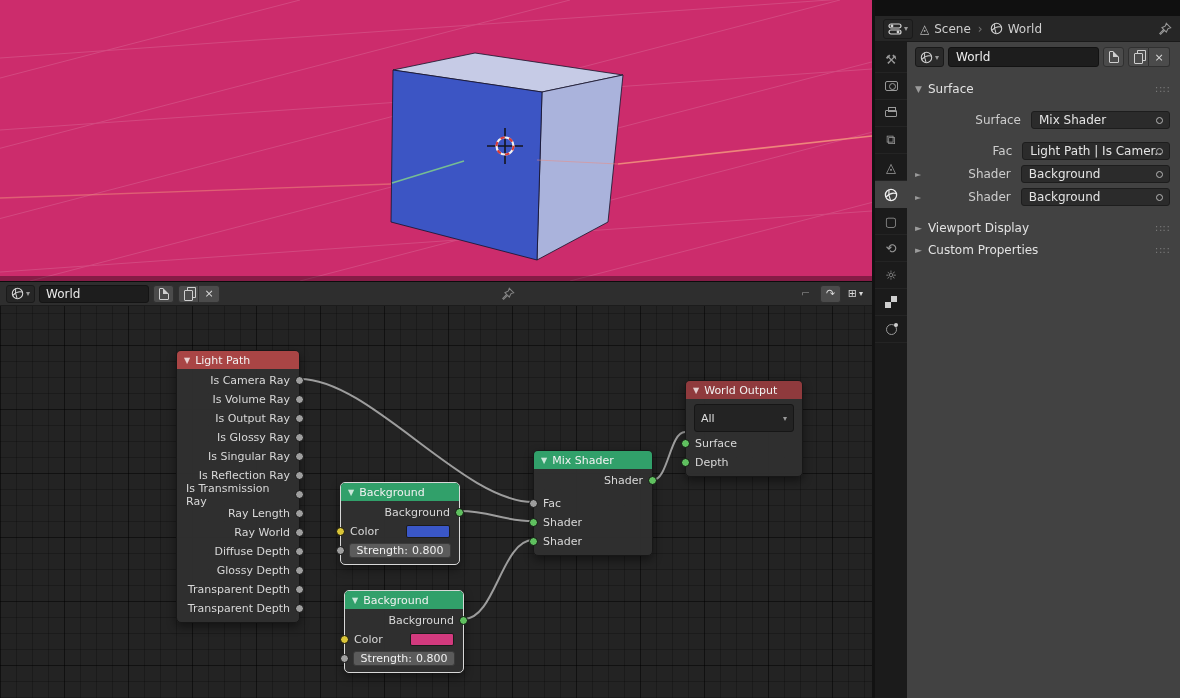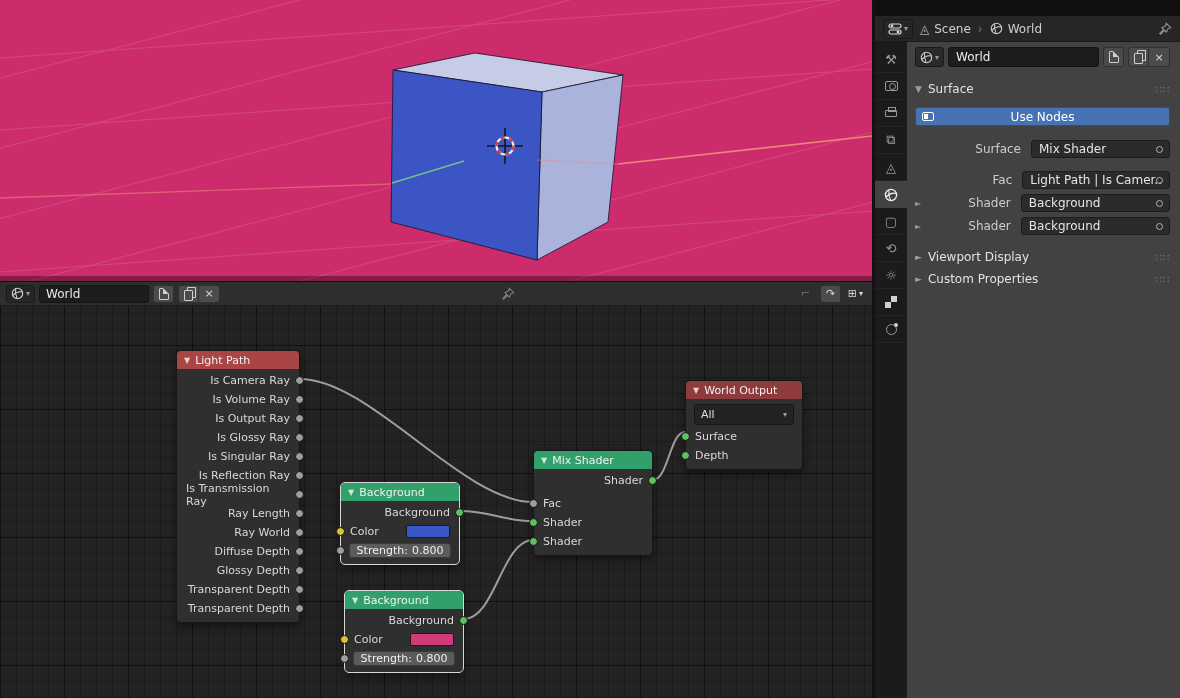--- a/index.html
+++ b/index.html
@@ -40,21 +40,21 @@
   .n-head .tri{font-size:8px;color:rgba(255,255,255,.75);}
   .n-body{padding:2px 0 4px 0;position:relative;}
   .n-row{position:relative;height:19px;display:flex;align-items:center;padding:0 9px;}
   .n-row.out{justify-content:flex-end;}
   .sock{position:absolute;width:9px;height:9px;border-radius:50%;border:1px solid #101010;top:5px;z-index:12;}
   .sock.l{left:-5px;} .sock.r{right:-5px;}
   .sock.gray{background:#9e9e9e;} .sock.green{background:#5fc05f;} .sock.yellow{background:#d9c437;}
   .swatch{width:44px;height:13px;border-radius:2px;border:1px solid #1b1b1b;margin-left:auto;}
   .slider{margin:2px 8px;height:15px;background:#5b5b5b;border:1px solid #3a3a3a;border-radius:3px;
     display:flex;align-items:center;justify-content:center;gap:4px;font-size:11px;color:#f0f0f0;}
-  .n-select{margin:3px 8px 2px 8px;height:21px;background:#232323;border:1px solid #161616;border-radius:3px;
+  .n-select{margin:3px 8px 2px 8px;height:28px;background:#232323;border:1px solid #161616;border-radius:3px;
     display:flex;align-items:center;justify-content:space-between;padding:0 6px;color:#dedede;}
   .wires{position:absolute;left:0;top:0;z-index:5;}
 
   
   .props{position:absolute;left:872px;top:0;width:308px;height:698px;background:#424242;border-left:3px solid #121212;}
   .props-topstrip{position:absolute;left:0;top:0;width:100%;height:16px;background:#101010;}
   .props-header{position:absolute;left:0;top:16px;width:100%;height:26px;background:#262626;border-bottom:1px solid #1a1a1a;
     display:flex;align-items:center;padding:0 8px;gap:7px;font-size:12px;color:#cfcfcf;}
   .crumb{display:flex;align-items:center;gap:5px;}
   .pin{margin-left:auto;opacity:.8;}
@@ -444,24 +444,20 @@
               </div>
           </div>
         </div>
 
         <div class="panel-head">
           <span class="tri">▼</span>
           <span>Surface</span>
           <span class="grip">∷∷</span>
         </div>
 
-        <div class="use-nodes">
-          <span class="ic-node"></span>
-          <span class="lbl">Use Nodes</span>
-        </div>
 
         <div class="prow" style="margin-top:14px;">
           <span class="expander"></span>
           <span class="plabel">Surface</span>
           <div class="pfield">
             <span>Mix Shader</span>
             <span class="deco"></span>
           </div>
         </div>
 

